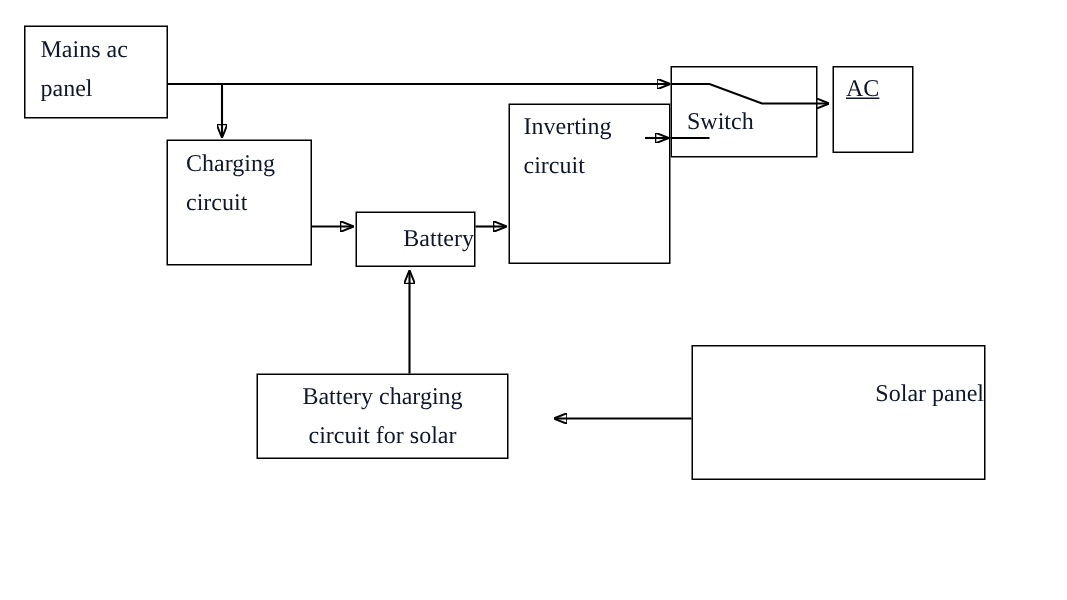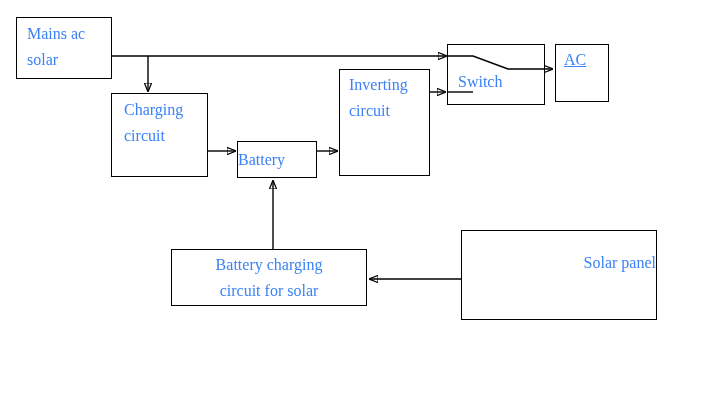--- a/index.html
+++ b/index.html
@@ -7,41 +7,41 @@
     padding: 0;
     background: #ffffff;
   }
   #canvas {
     position: relative;
     width: 711px;
     height: 400px;
     background: #ffffff;
     overflow: hidden;
     font-family: "Liberation Serif", "DejaVu Serif", serif;
-    color: #3b82f6;
+    color: #0f172a;
   }
   .block {
     position: absolute;
     box-sizing: border-box;
     border: 1.5px solid #000000;
     background: #ffffff;
     font-size: 16px;
     line-height: 26px;
     z-index: 1;
   }
   .block span { display: block; }
 
   #blk-mains          { left: 16px;  top: 17px;  width: 96px;  height: 62px;  padding: 3px 0 0 10px; }
   #blk-charging       { left: 111px; top: 93px;  width: 97px;  height: 84px;  padding: 3px 0 0 12px; }
   #blk-battery        { left: 237px; top: 141px; width: 80px;  height: 37px;
-                        display: flex; align-items: center; justify-content: flex-start; }
-  #blk-inverting      { left: 339px; top: 69px;  width: 91px;  height: 107px; padding: 2px 0 0 9px; }
+                        display: flex; align-items: center; justify-content: flex-end; }
+  #blk-inverting      { left: 339px; top: 69px;  width: 108px;  height: 107px; padding: 2px 0 0 9px; }
   #blk-switch         { left: 447px; top: 44px;  width: 98px;  height: 61px;  padding: 24px 0 0 10px; }
   #blk-ac-output      { left: 555px; top: 44px;  width: 54px;  height: 58px;  padding: 2px 0 0 8px; text-decoration: underline; }
-  #blk-solar-charging { left: 171px; top: 249px; width: 196px; height: 57px;  padding-top: 2px; text-align: center; }
+  #blk-solar-charging { left: 171px; top: 249px; width: 168px; height: 57px;  padding-top: 2px; text-align: center; }
   #blk-solar-panel    { left: 461px; top: 230px; width: 196px; height: 90px;  padding-top: 19px; text-align: right; }
 
   #wires {
     position: absolute;
     left: 0; top: 0;
     width: 711px;
     height: 400px;
     z-index: 2;
     pointer-events: none;
   }
@@ -51,21 +51,21 @@
     fill: none;
   }
 </style>
 </head>
 <body>
 
 <div id="canvas">
 
   <div class="block" id="blk-mains">
     <span>Mains ac</span>
-    <span>solar</span>
+    <span>panel</span>
   </div>
 
   <div class="block" id="blk-charging">
     <span>Charging</span>
     <span>circuit</span>
   </div>
 
   <div class="block" id="blk-battery">
     <span>Battery</span>
   </div>

